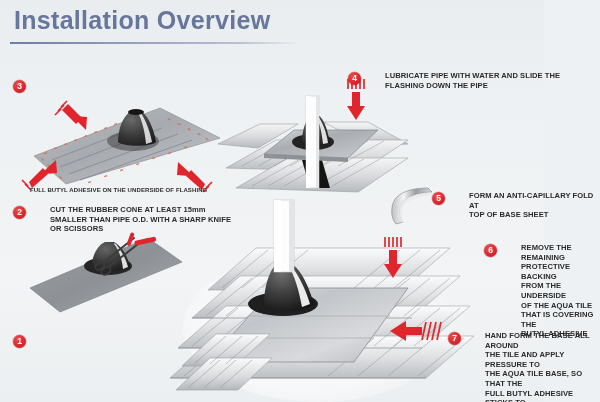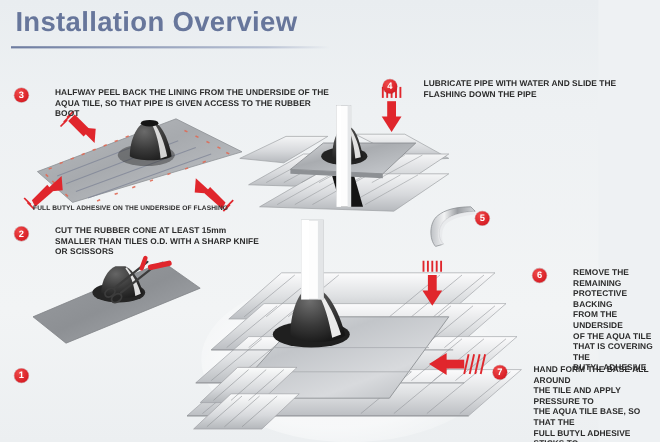--- a/index.html
+++ b/index.html
@@ -410,38 +410,38 @@
 
   <div class="plain-note" id="note-butyl">FULL BUTYL ADHESIVE ON THE UNDERSIDE OF FLASHING</div>
 
   <div class="step" id="step1">
     <div class="bullet">1</div>
   </div>
 
   <div class="step" id="step2">
     <div class="bullet">2</div>
     <div class="stxt">CUT THE RUBBER CONE AT LEAST 15mm
-SMALLER THAN TILES O.D. WITH A SHARP KNIFE
+SMALLER THAN PIPE O.D. WITH A SHARP KNIFE
 OR SCISSORS</div>
   </div>
 
   <div class="step" id="step3">
     <div class="bullet">3</div>
-    <div class="stxt">HALFWAY PEEL BACK THE LINING FROM THE UNDERSIDE OF THE
-AQUA TILE, SO THAT PIPE IS GIVEN ACCESS TO THE RUBBER BOOT</div>
   </div>
 
   <div class="step" id="step4">
     <div class="bullet">4</div>
     <div class="stxt">LUBRICATE PIPE WITH WATER AND SLIDE THE
 FLASHING DOWN THE PIPE</div>
   </div>
 
   <div class="step" id="step5">
     <div class="bullet">5</div>
+    <div class="stxt">FORM AN ANTI-CAPILLARY FOLD AT
+TOP OF BASE SHEET</div>
   </div>
 
   <div class="step" id="step6">
     <div class="bullet">6</div>
     <div class="stxt">REMOVE THE
 REMAINING
 PROTECTIVE BACKING
 FROM THE UNDERSIDE
 OF THE AQUA TILE
 THAT IS COVERING THE

